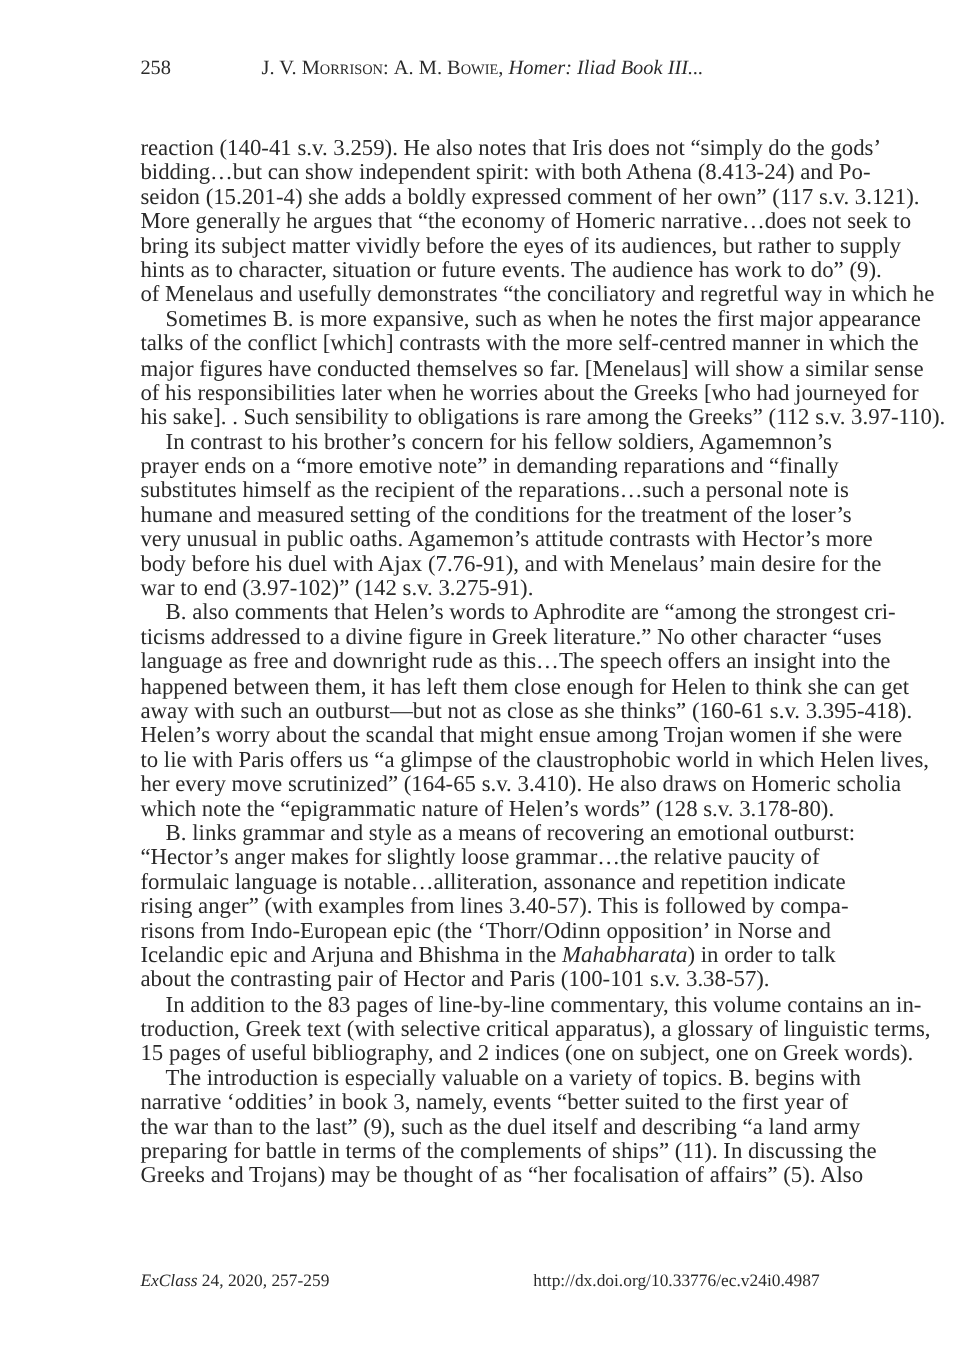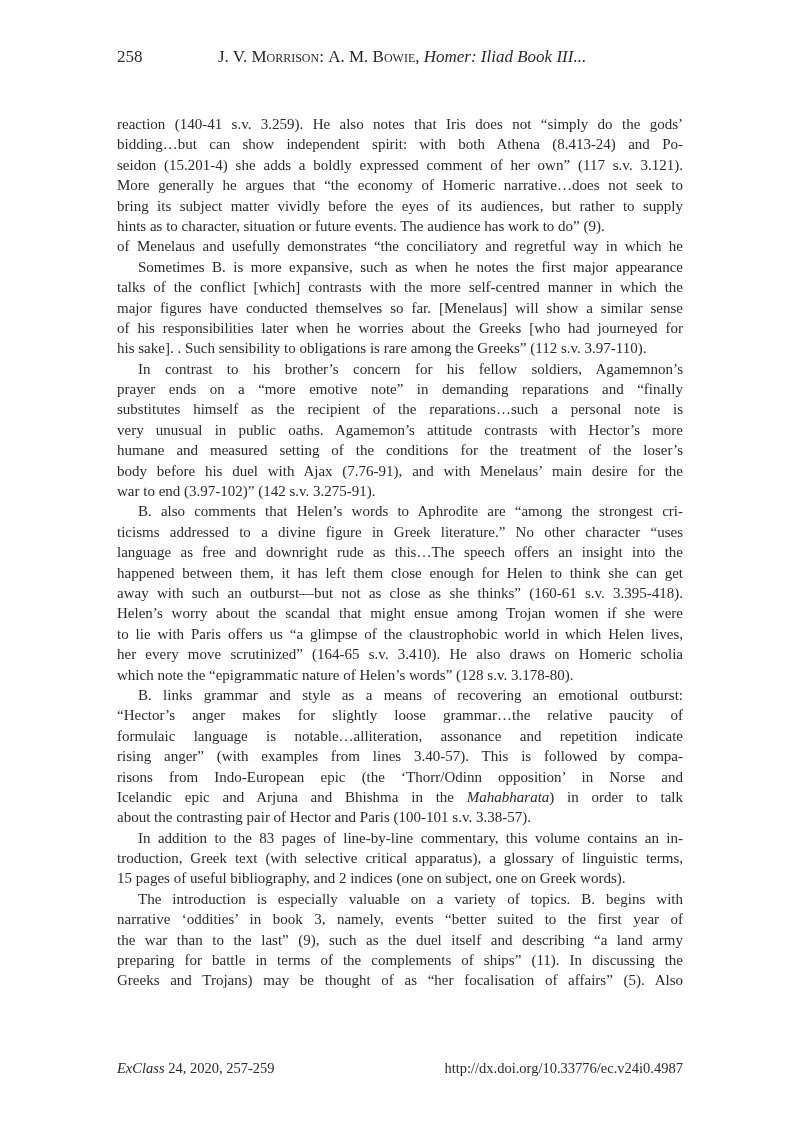--- a/index.html
+++ b/index.html
@@ -4,21 +4,21 @@
 <style>
   html, body { margin: 0; padding: 0; background: #ffffff; }
   body { width: 800px; height: 1129px; position: relative; overflow: hidden;
          font-family: "Liberation Serif", "DejaVu Serif", serif; color: #2a2a2a; }
   .header { position: absolute; top: 47px; left: 117px; width: 566px; height: 24px;
             font-size: 17px; text-align: center; }
   .page-num { position: absolute; left: 0; top: 0; }
   .running-title { position: absolute; left: 101px; top: 0; white-space: nowrap; }
   .sc { font-variant: small-caps; }
   .body-text { position: absolute; top: 114px; left: 117px; width: 566px; }
-  .line { display: block; height: 20.4px; line-height: 20.4px; font-size: 15px;
+  .line { display: block; height: 20.4px; line-height: 20.4px; font-size: 19px;
           white-space: nowrap; text-align: justify; text-align-last: justify; }
   .line.last { text-align-last: left; }
   .line.indent { padding-left: 21px; }
   .footer { position: absolute; top: 1060px; left: 117px; width: 566px; height: 20px; font-size: 14.5px; }
   .footer-left { position: absolute; left: 0; top: 0; }
   .footer-right { position: absolute; right: 0; top: 0; }
   i { font-style: italic; }
 </style>
 </head>
 <body>
@@ -37,22 +37,22 @@
     <span class="line last">hints as to character, situation or future events. The audience has work to do” (9).</span>
     <span class="line">of Menelaus and usefully demonstrates “the conciliatory and regretful way in which he</span>
     <span class="line indent">Sometimes B. is more expansive, such as when he notes the first major appearance</span>
     <span class="line">talks of the conflict [which] contrasts with the more self-centred manner in which the</span>
     <span class="line">major figures have conducted themselves so far. [Menelaus] will show a similar sense</span>
     <span class="line">of his responsibilities later when he worries about the Greeks [who had journeyed for</span>
     <span class="line last">his sake]. . Such sensibility to obligations is rare among the Greeks” (112 s.v. 3.97-110).</span>
     <span class="line indent">In contrast to his brother’s concern for his fellow soldiers, Agamemnon’s</span>
     <span class="line">prayer ends on a “more emotive note” in demanding reparations and “finally</span>
     <span class="line">substitutes himself as the recipient of the reparations…such a personal note is</span>
+    <span class="line">humane and measured setting of the conditions for the treatment of the loser’s</span>
     <span class="line">very unusual in public oaths. Agamemon’s attitude contrasts with Hector’s more</span>
-    <span class="line">humane and measured setting of the conditions for the treatment of the loser’s</span>
     <span class="line">body before his duel with Ajax (7.76-91), and with Menelaus’ main desire for the</span>
     <span class="line last">war to end (3.97-102)” (142 s.v. 3.275-91).</span>
     <span class="line indent">B. also comments that Helen’s words to Aphrodite are “among the strongest cri-</span>
     <span class="line">ticisms addressed to a divine figure in Greek literature.” No other character “uses</span>
     <span class="line">language as free and downright rude as this…The speech offers an insight into the</span>
     <span class="line">happened between them, it has left them close enough for Helen to think she can get</span>
     <span class="line">away with such an outburst—but not as close as she thinks” (160-61 s.v. 3.395-418).</span>
     <span class="line">Helen’s worry about the scandal that might ensue among Trojan women if she were</span>
     <span class="line">to lie with Paris offers us “a glimpse of the claustrophobic world in which Helen lives,</span>
     <span class="line">her every move scrutinized” (164-65 s.v. 3.410). He also draws on Homeric scholia</span>

